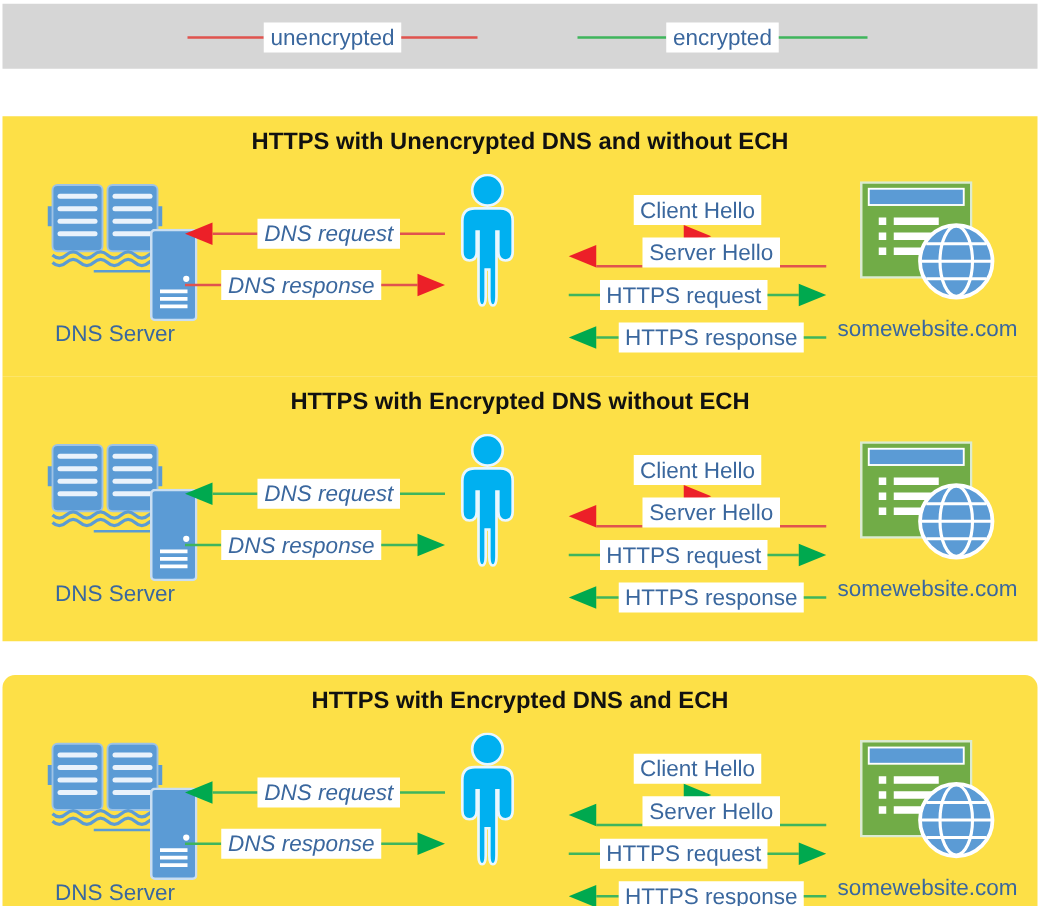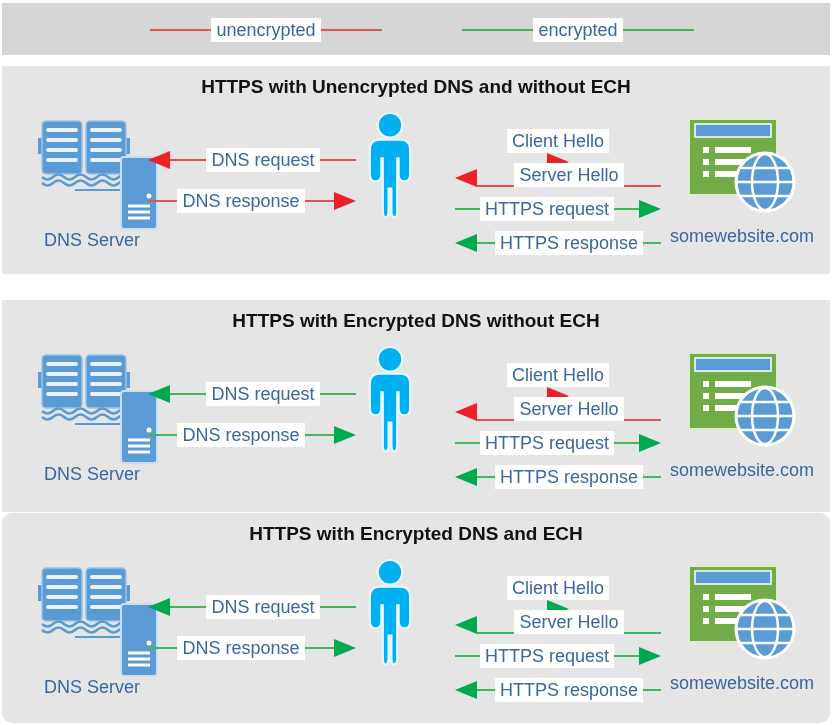--- a/index.html
+++ b/index.html
@@ -6,36 +6,36 @@
   .stage{position:relative;width:832px;height:725px;background:#ffffff;overflow:hidden;}
 
   
   .legend{position:absolute;left:2px;top:3px;width:828px;height:52px;background:#d6d6d6;}
   .legend-item{position:absolute;top:14px;height:26px;display:flex;align-items:center;}
   .legend-item .seg{flex:1;height:2px;}
   .legend-item.u .seg{background:#e0534e;}
   .legend-item.e .seg{background:#3fb55c;}
 
   
-  .panel{position:absolute;left:2px;width:828px;height:208px;background:#e5e5e5;}
+  .panel{position:absolute;left:2px;width:828px;height:208px;background:#fde047;margin-top:27px;}
   .panel.p1{top:66px;}
-  .panel.p2{top:300px;height:212px;}
+  .panel.p2{top:274px;height:212px;}
   .panel.p3{top:513px;height:210px;border-radius:10px;}
   .panel-title{position:absolute;left:0;right:0;top:10px;text-align:center;
     font-size:19px;font-weight:bold;color:#111;margin:0;}
 
   
   .lbl{background:#fff;color:#3a679e;font-size:18px;line-height:24px;padding:0 5px;white-space:nowrap;}
   .caption{position:absolute;color:#3a679e;font-size:18px;}
   .dns-cap{left:42px;top:164px;}
   .site-cap{left:648px;top:160px;width:184px;text-align:center;}
 
   
   .arrows{position:absolute;top:0;height:100%;}
-  .arrows-left{left:146px;width:208px;}
+  .arrows-left{left:146px;width:208px;font-style:italic;}
   .arrows-right{left:453px;width:206px;}
   .arrow-row{position:absolute;left:0;right:0;display:flex;align-items:center;height:24px;}
   .arrows-left .arrow-row:nth-child(1){top:82px;}
   .arrows-left .arrow-row:nth-child(2){top:123px;}
   .arrows-right .arrow-row:nth-child(1){top:63px;flex-direction:column;}
   .arrows-right .arrow-row:nth-child(2){top:97px;align-items:flex-end;}
   .arrows-right .arrow-row:nth-child(3){top:131px;}
   .arrows-right .arrow-row:nth-child(4){top:165px;}
   .unenc{--line:#e0534e;--head:#ec2028;}
   .enc{--line:#3fb55c;--head:#00a94f;}

